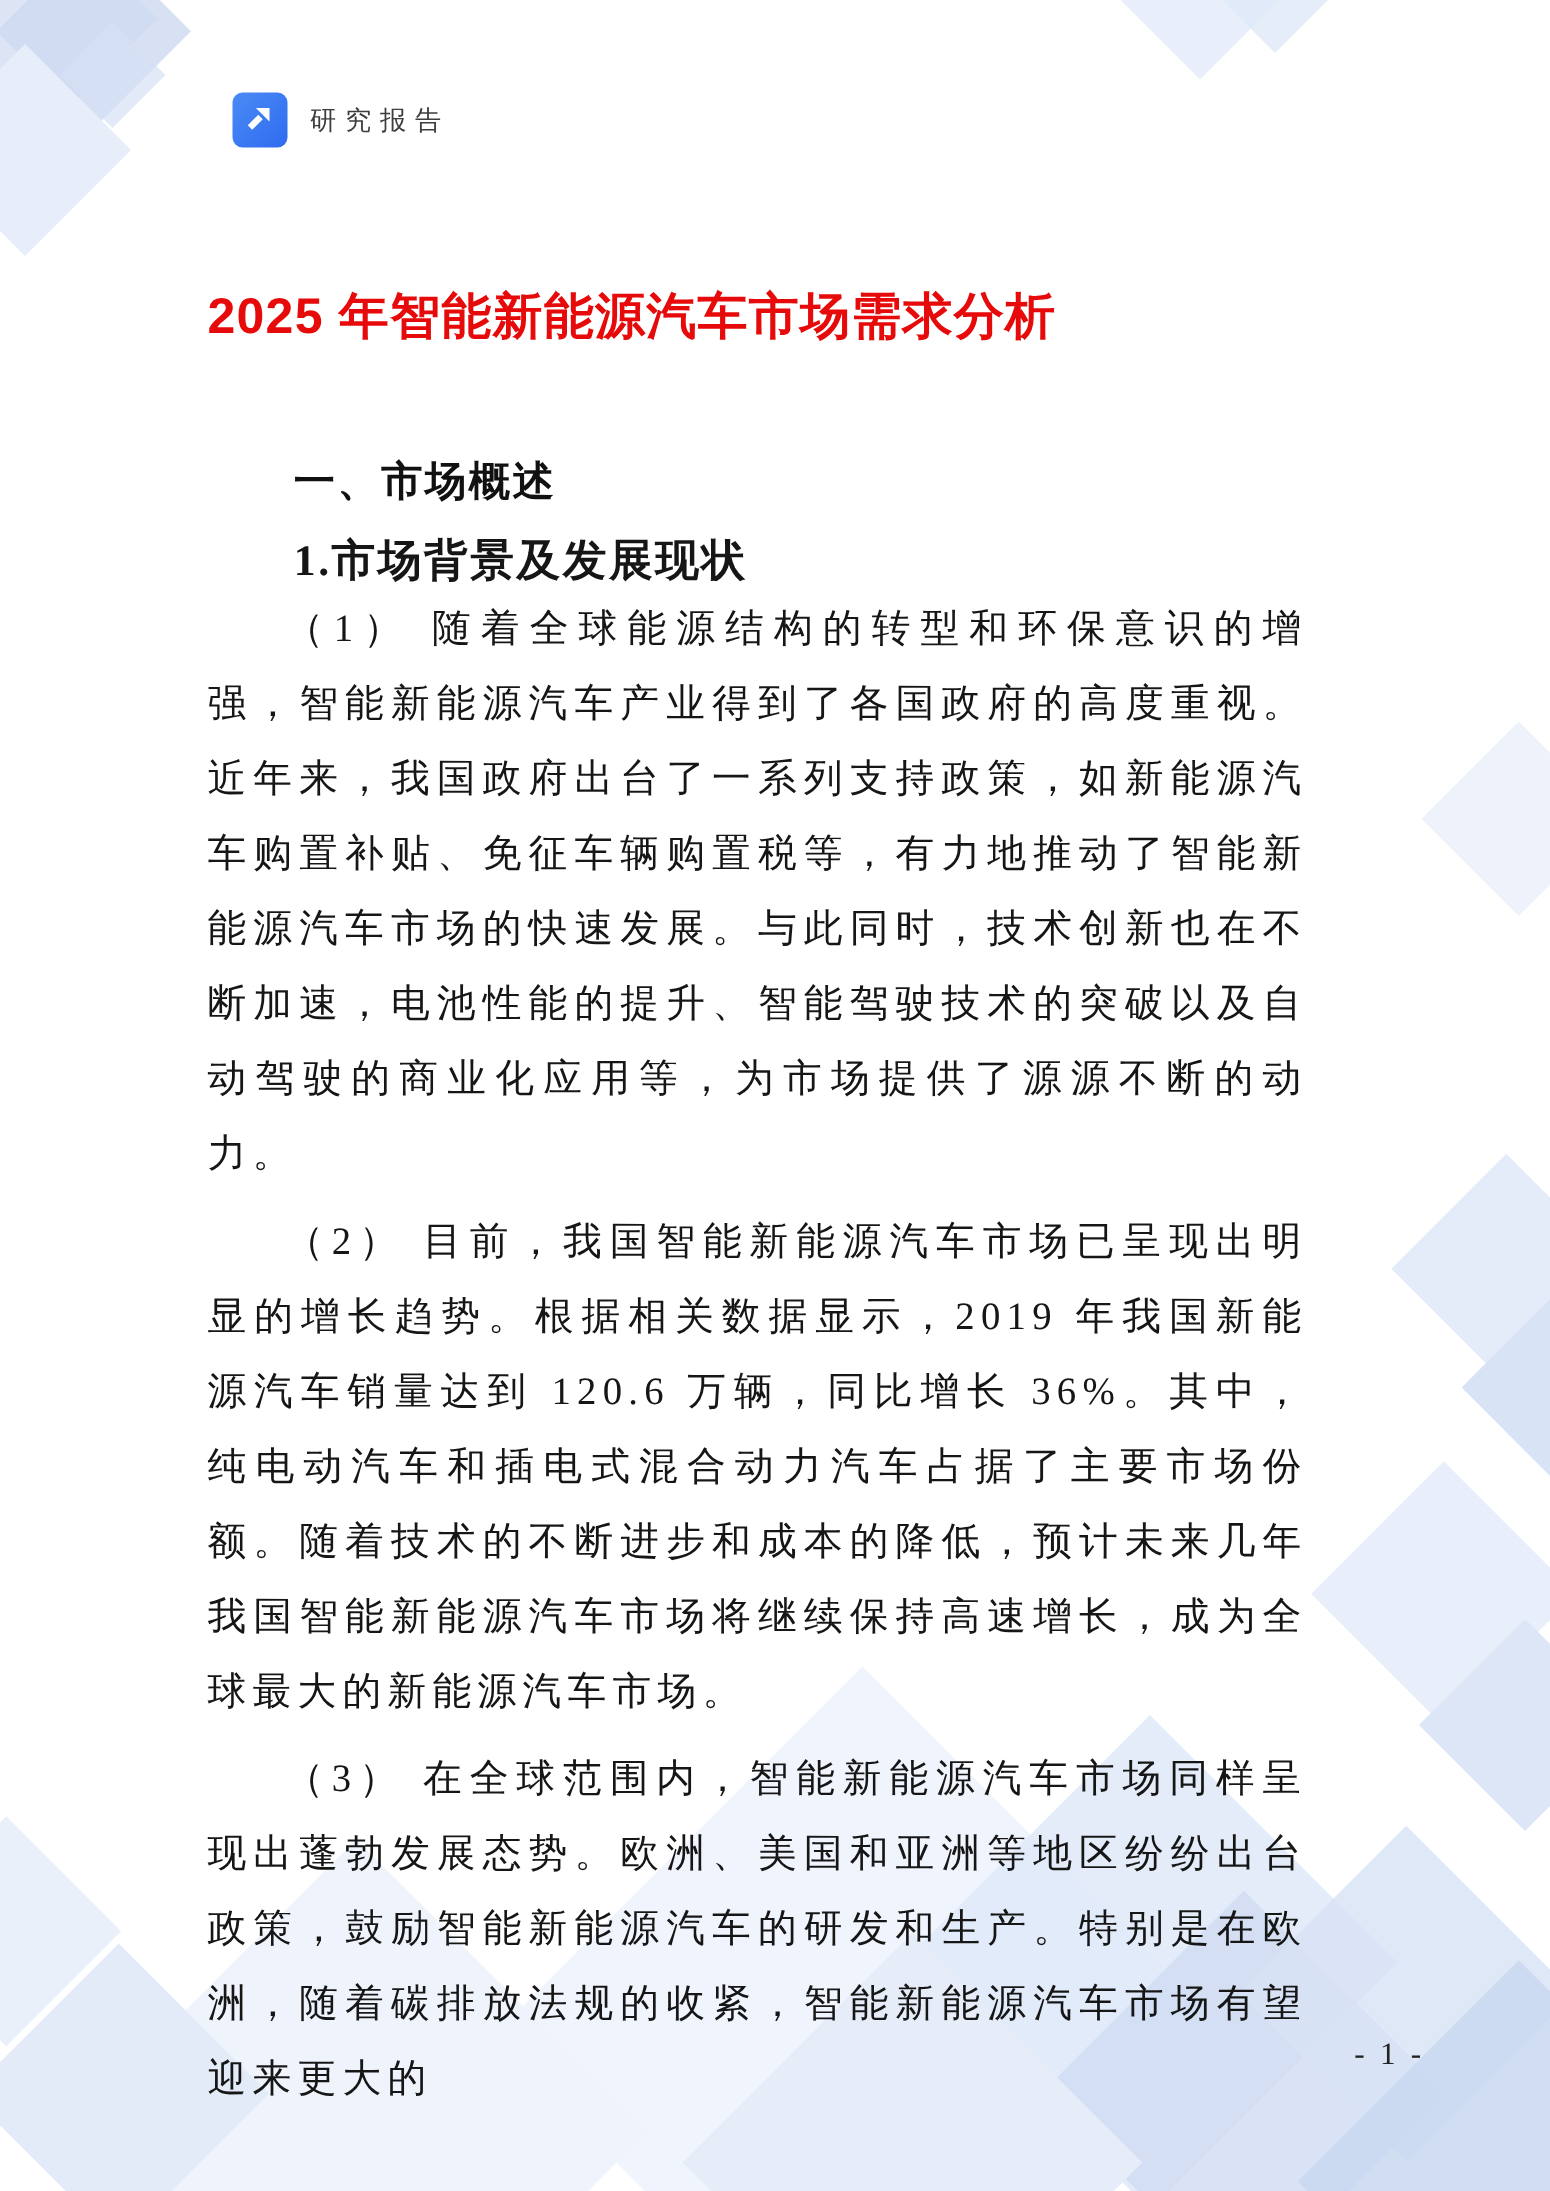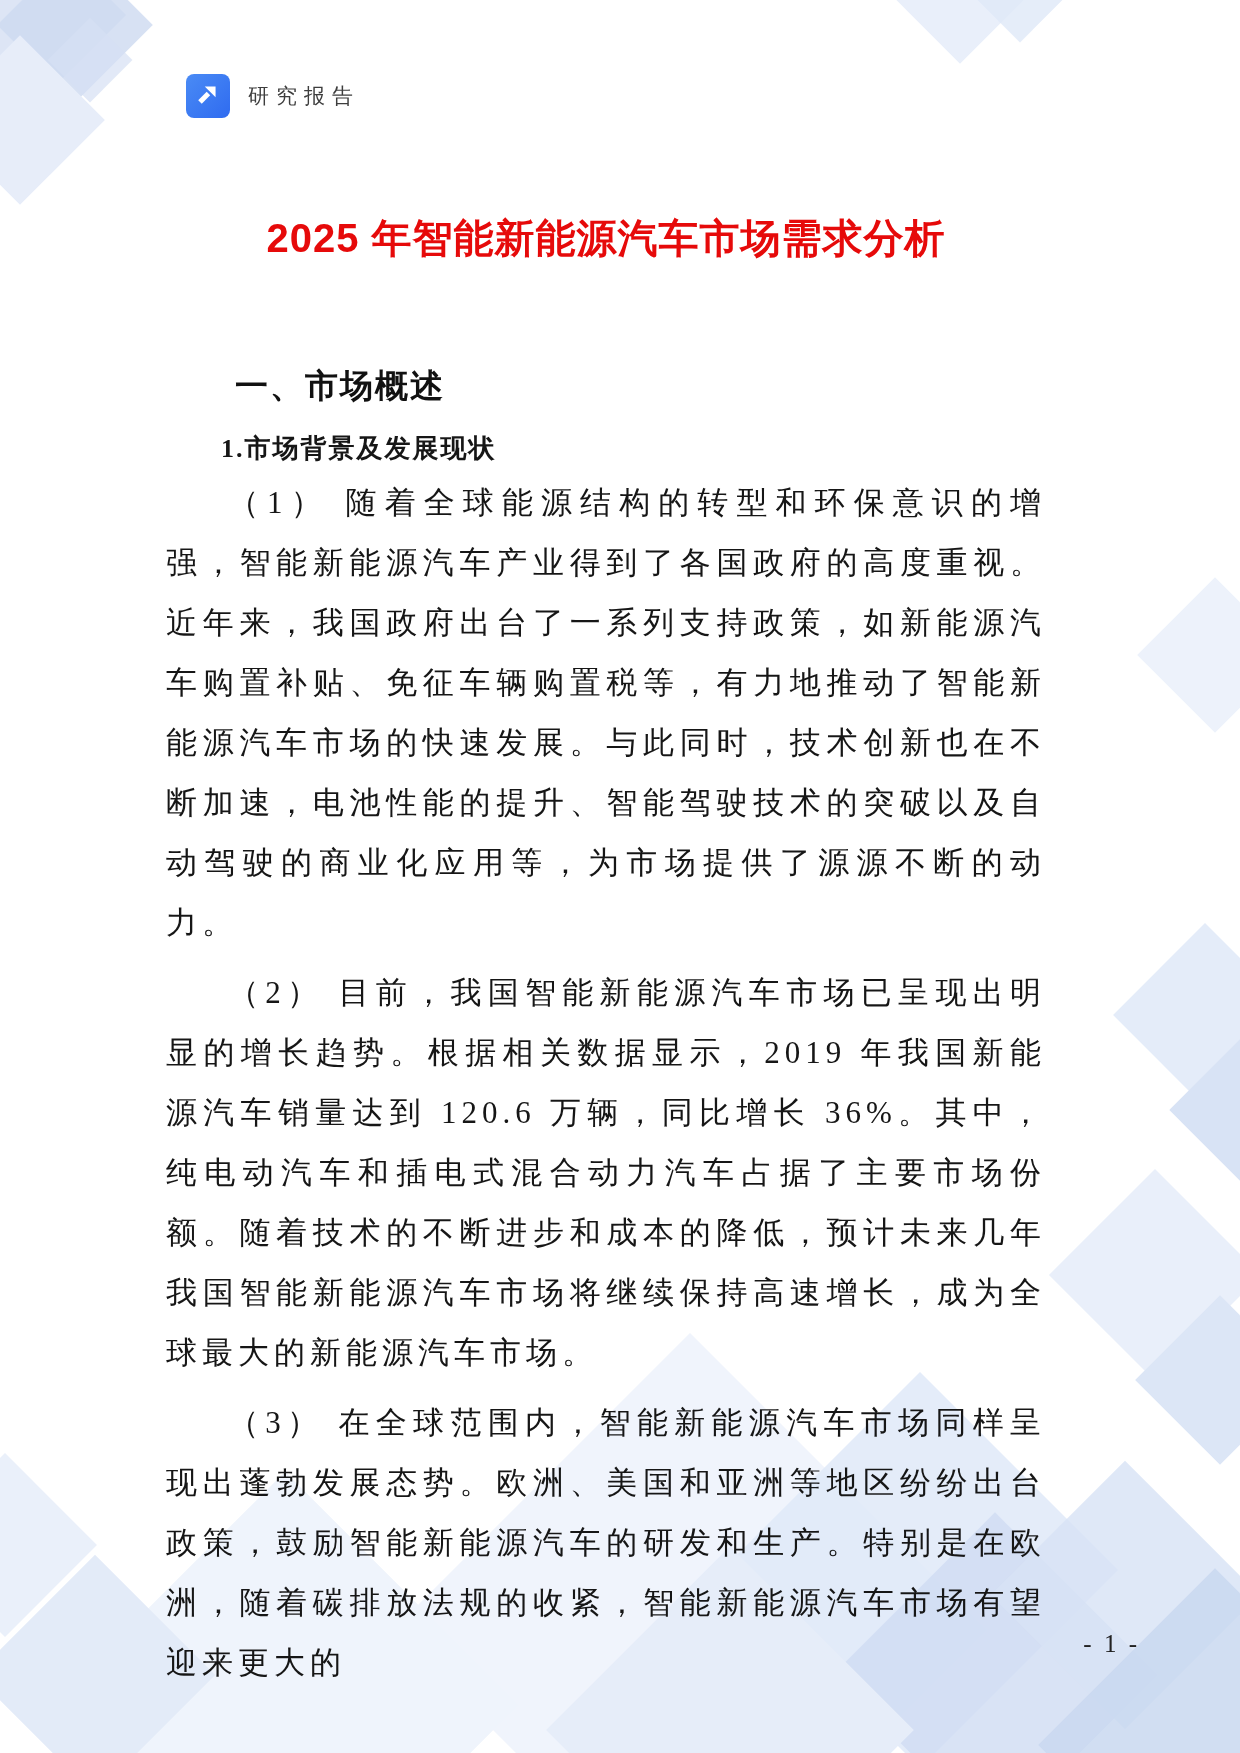--- a/index.html
+++ b/index.html
@@ -67,24 +67,23 @@
     justify-content: center;
   }
   .brand-text {
     font-size: 21px;
     letter-spacing: 7px;
     color: #3d3d3d;
   }
 
   .doc-title {
     position: absolute;
-    top: 210px;
+    top: 225px;
     left: 0;
     width: 100%;
-    text-align: center;
     font-family: "Liberation Sans", sans-serif;
     font-size: 40px;
     font-weight: 700;
     line-height: 56px;
     color: #e60a0a;
     letter-spacing: 1px;
   }
 
   .section-heading {
     position: absolute;
@@ -94,22 +93,22 @@
     font-size: 33px;
     font-weight: 700;
     line-height: 48px;
     color: #111111;
     letter-spacing: 2px;
   }
 
   .subsection-heading {
     position: absolute;
     top: 426px;
-    left: 55px;
-    font-size: 26px;
+    left: 69px;
+    font-size: 35px;
     line-height: 46px;
     color: #161616;
     letter-spacing: 2px;
   }
 
   .body-copy {
     position: absolute;
     top: 473px;
     left: 0;
     width: 880px;

